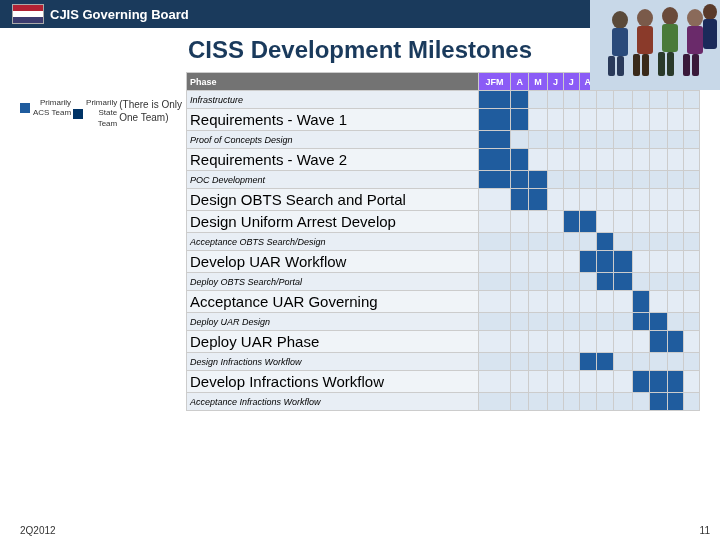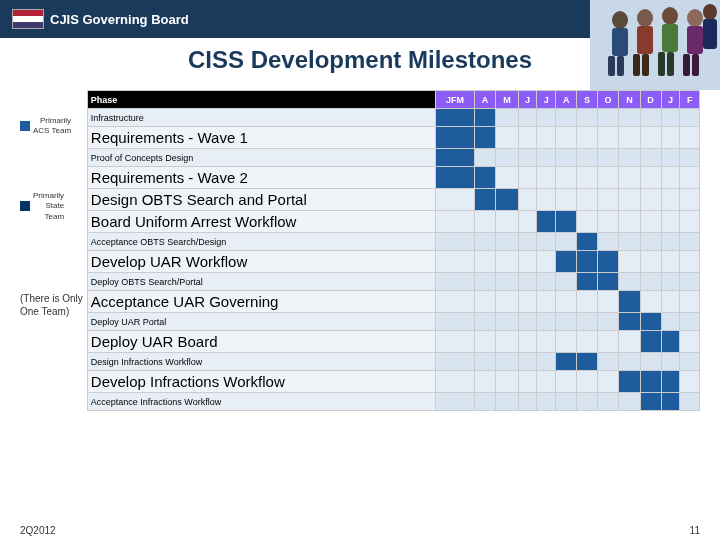--- a/index.html
+++ b/index.html
@@ -12,44 +12,44 @@
       position: relative;
     }
 
     
     #header {
       background: #1a3a5c;
       color: white;
       padding: 6px 12px;
       display: flex;
       align-items: center;
-      height: 38px;
+      height: 28px;
     }
 
     
     #main-title {
       text-align: center;
       font-size: 24px;
       font-weight: bold;
       color: #1a3a5c;
-      padding: 8px 0 16px 0;
+      padding: 8px 0 8px 0;
       margin-left: 0;
     }
 
     
     #content {
       padding: 0 20px 5px 20px;
       display: flex;
       gap: 0;
     }
 
     
     #sidebar {
       display: flex;
-      flex-direction: column;
+      flex-direction: row;
       justify-content: flex-start;
       padding-top: 26px;
       margin-right: 4px;
       flex-shrink: 0;
     }
     .color-box {
       width: 10px;
       height: 10px;
       flex-shrink: 0;
     }
@@ -72,45 +72,46 @@
       height: 18px;
     }
     th {
       background: #8b5cf6;
       color: white;
       font-weight: bold;
       font-size: 9px;
     }
     th.phase-header {
       text-align: left;
-      background: #000000;
+      background: #737373;
       min-width: 160px;
     }
     td.phase-cell {
       text-align: left;
       background: #e8eef5;
       font-size: 9px;
       white-space: nowrap;
+      font-style: italic;
     }
     td.phase-cell-alt {
       text-align: left;
       background: #f0f4f8;
       font-size: 15px;
       white-space: nowrap;
     }
     td.empty { background: #d8e4f0; }
     td.empty-alt { background: #e4ecf5; }
     td.filled { background: #1f5c9e; }
 
     
     #footer {
       position: absolute;
       bottom: 4px;
       left: 20px;
-      right: 20px;
+      right: 10px;
       display: flex;
       justify-content: space-between;
       font-size: 10px;
       color: #333;
     }
   </style>
 </head>
 <body>
 
 <div id="header">
@@ -250,36 +251,51 @@
             <td class="empty-alt"></td>
             <td class="empty-alt"></td>
             <td class="empty-alt"></td>
             <td class="empty-alt"></td>
             <td class="empty-alt"></td>
             <td class="empty-alt"></td>
             <td class="empty-alt"></td>
             <td class="empty-alt"></td>
           </tr>
           <tr>
+            <td class="phase-cell">POC Development</td>
+            <td class="filled"></td>
+            <td class="filled"></td>
+            <td class="filled"></td>
+            <td class="empty"></td>
+            <td class="empty"></td>
+            <td class="empty"></td>
+            <td class="empty"></td>
+            <td class="empty"></td>
+            <td class="empty"></td>
+            <td class="empty"></td>
+            <td class="empty"></td>
+            <td class="empty"></td>
+          </tr>
+          <tr>
             <td class="phase-cell-alt">Design OBTS Search and Portal</td>
             <td class="empty-alt"></td>
             <td class="filled"></td>
             <td class="filled"></td>
             <td class="empty-alt"></td>
             <td class="empty-alt"></td>
             <td class="empty-alt"></td>
             <td class="empty-alt"></td>
             <td class="empty-alt"></td>
             <td class="empty-alt"></td>
             <td class="empty-alt"></td>
             <td class="empty-alt"></td>
             <td class="empty-alt"></td>
           </tr>
           <tr>
-            <td class="phase-cell-alt">Board Uniform Arrest Workflow</td>
+            <td class="phase-cell-alt">Design Uniform Arrest Develop</td>
             <td class="empty-alt"></td>
             <td class="empty-alt"></td>
             <td class="empty-alt"></td>
             <td class="empty-alt"></td>
             <td class="filled"></td>
             <td class="filled"></td>
             <td class="empty-alt"></td>
             <td class="empty-alt"></td>
             <td class="empty-alt"></td>
             <td class="empty-alt"></td>
@@ -340,36 +356,36 @@
             <td class="empty-alt"></td>
             <td class="empty-alt"></td>
             <td class="empty-alt"></td>
             <td class="empty-alt"></td>
             <td class="filled"></td>
             <td class="empty-alt"></td>
             <td class="empty-alt"></td>
             <td class="empty-alt"></td>
           </tr>
           <tr>
-            <td class="phase-cell">Deploy UAR Portal</td>
-            <td class="empty"></td>
-            <td class="empty"></td>
-            <td class="empty"></td>
-            <td class="empty"></td>
-            <td class="empty"></td>
-            <td class="empty"></td>
-            <td class="empty"></td>
-            <td class="empty"></td>
-            <td class="filled"></td>
-            <td class="filled"></td>
-            <td class="empty"></td>
-            <td class="empty"></td>
-          </tr>
-          <tr>
-            <td class="phase-cell-alt">Deploy UAR Board</td>
+            <td class="phase-cell">Deploy UAR Design</td>
+            <td class="empty"></td>
+            <td class="empty"></td>
+            <td class="empty"></td>
+            <td class="empty"></td>
+            <td class="empty"></td>
+            <td class="empty"></td>
+            <td class="empty"></td>
+            <td class="empty"></td>
+            <td class="filled"></td>
+            <td class="filled"></td>
+            <td class="empty"></td>
+            <td class="empty"></td>
+          </tr>
+          <tr>
+            <td class="phase-cell-alt">Deploy UAR Phase</td>
             <td class="empty-alt"></td>
             <td class="empty-alt"></td>
             <td class="empty-alt"></td>
             <td class="empty-alt"></td>
             <td class="empty-alt"></td>
             <td class="empty-alt"></td>
             <td class="empty-alt"></td>
             <td class="empty-alt"></td>
             <td class="empty-alt"></td>
             <td class="filled"></td>

